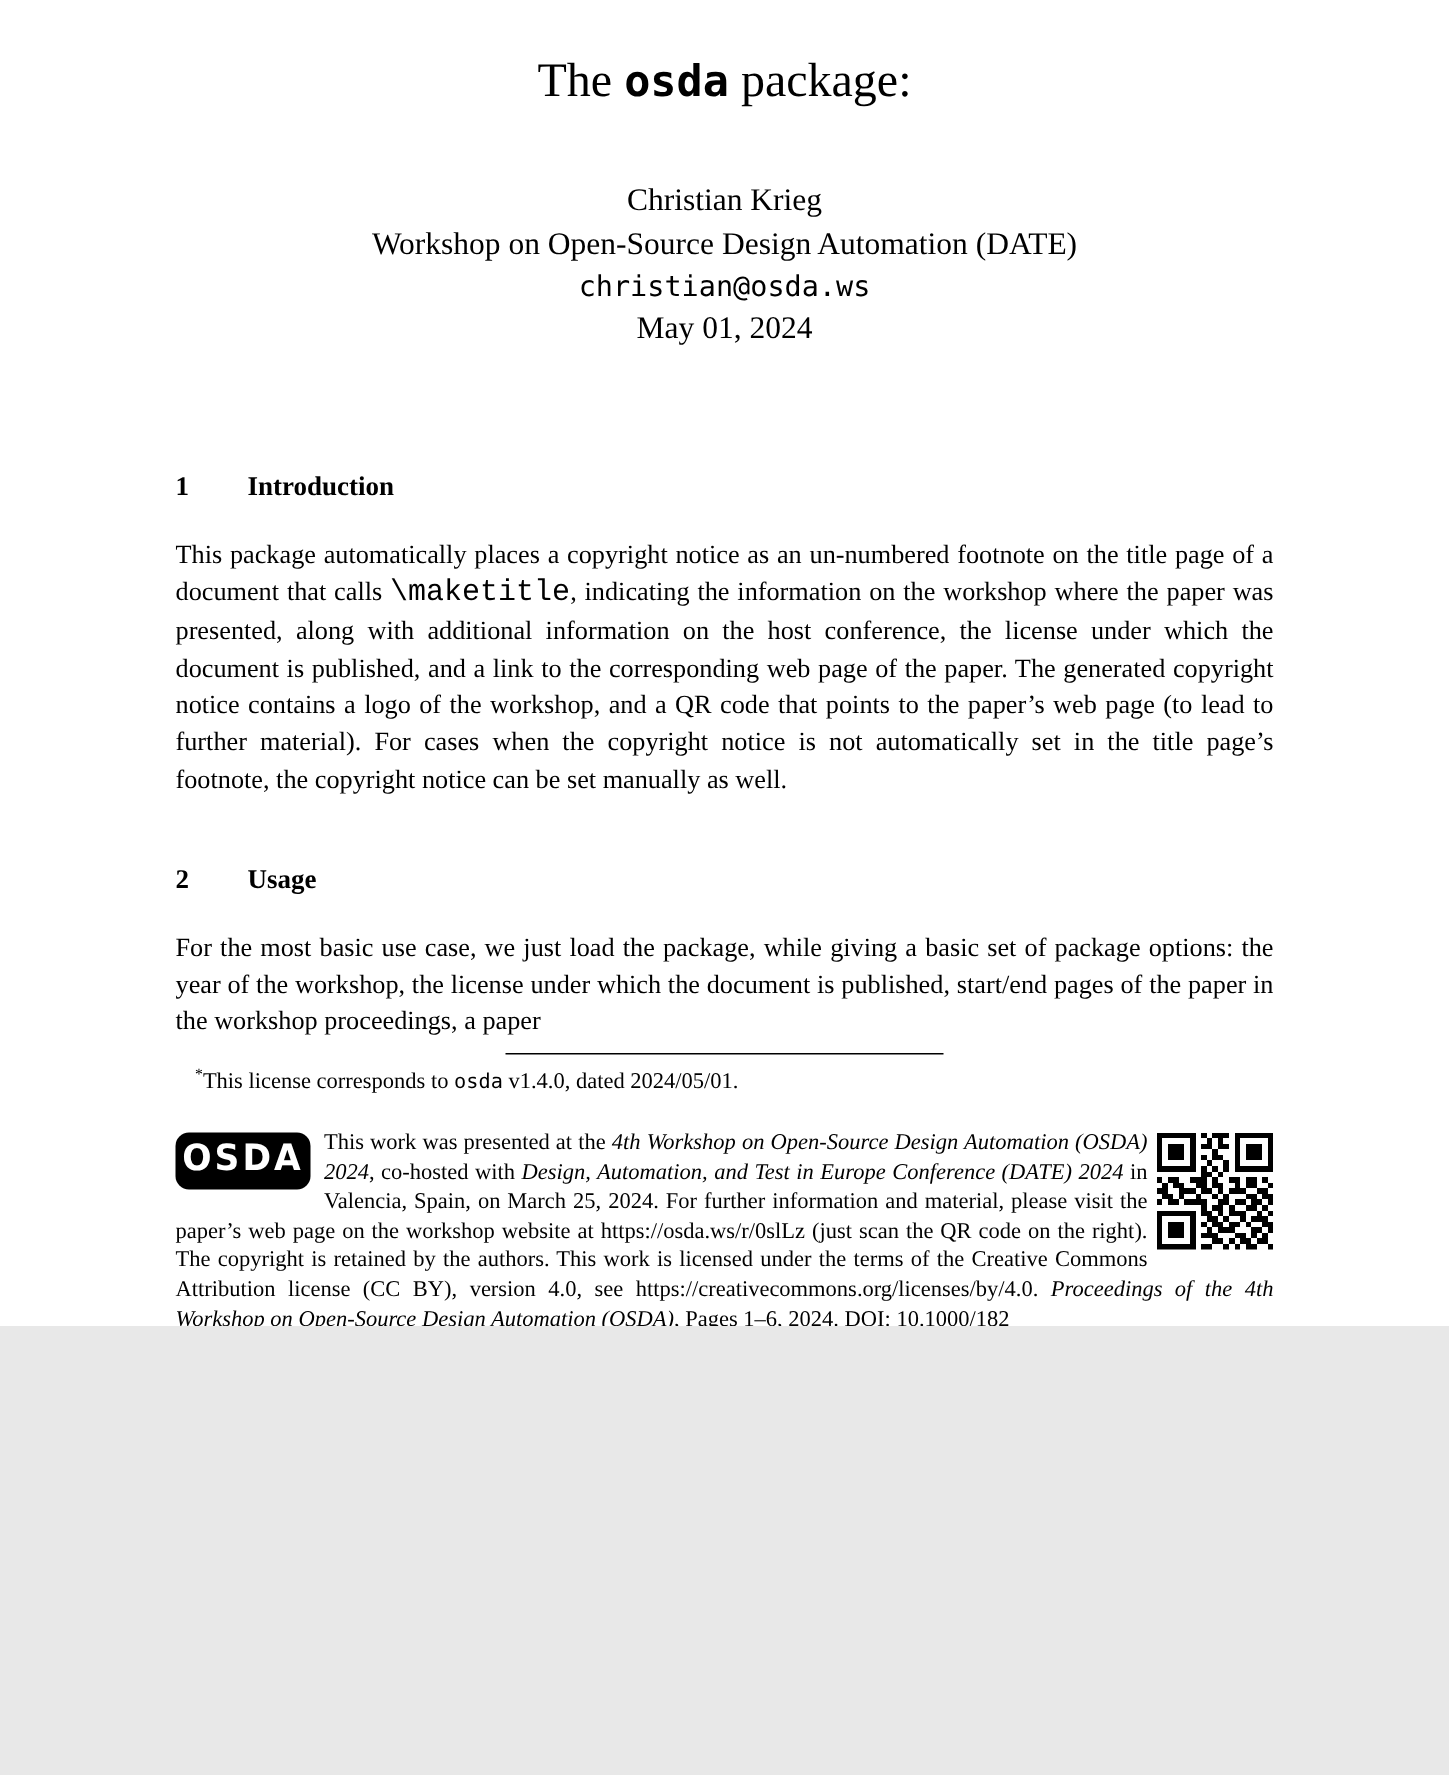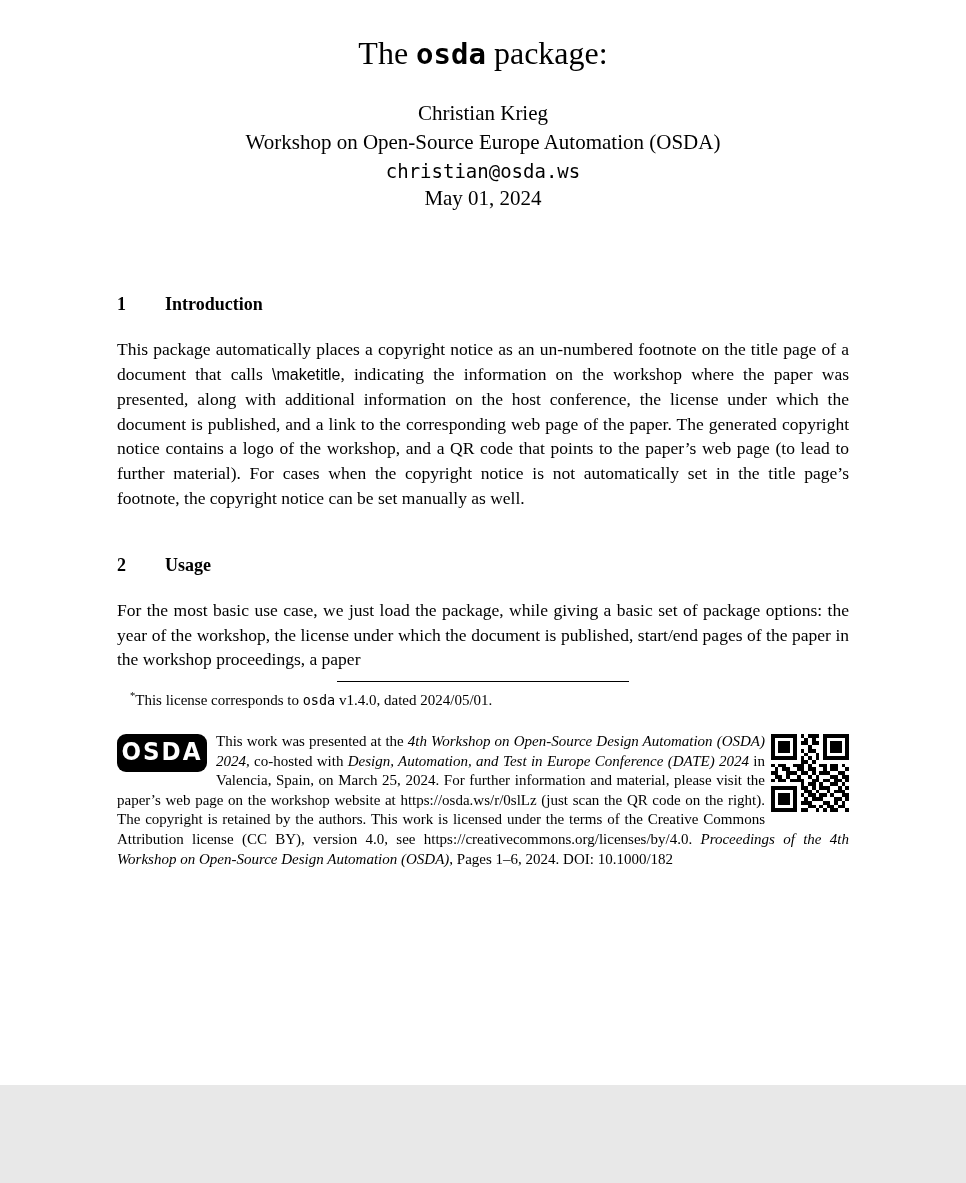--- a/index.html
+++ b/index.html
@@ -1,18 +1,18 @@
 <!DOCTYPE html>
 <html lang="en"><head>
 <meta charset="utf-8">
 <style>
   html,body{margin:0;padding:0;background:#e8e8e8;}
   .page{
     position:relative;
-    width:966px;height:1085px;
+    width:966px;height:884px;
     margin:0 auto;
     background:#ffffff;
     color:#000000;
     font-family:"Liberation Serif", serif;
     box-sizing:border-box;
     padding:30px 117px 0 117px;
     overflow:hidden;
   }
   
   .title{
@@ -23,21 +23,21 @@
     margin:0;
   }
   .title .pkg{
     font-family:"DejaVu Sans Mono", monospace;
     font-weight:bold;
     font-size:29px;
   }
   .title sup{font-size:20px;line-height:0;}
   .authorblock{
     text-align:center;
-    margin-top:22px;
+    margin-top:42px;
     font-size:21px;
     line-height:29px;
   }
   .mono{font-family:"DejaVu Sans Mono", monospace;text-align:center;}
   .authorblock .email{font-size:19px;}
   .dateline{
     text-align:center;
     font-size:21px;
   }
   
@@ -50,22 +50,22 @@
   .sec-heading .secnum{display:inline-block;min-width:48px;}
   #sec1-heading{margin-top:77px;}
   #sec2-heading{margin-top:39px;}
   .body-par{
     margin:17px 0 0 0;
     font-size:17.5px;
     line-height:24.6px;
     text-align:justify;
   }
   .body-par .code{
-    font-family:Liberation Sans, sans-serif;
-    font-size:16px;
+    font-family:Liberation Mono, monospace;
+    font-size:20px;
   }
   
   .footnote-rule{
     margin-top:9px;
     width:292px;
     border:0;
     border-top:1.4px solid #000;
     height:0;
   }
   .footnote{
@@ -120,21 +120,21 @@
 <body>
 
 <div class="page">
 
   <h1 class="title">
     <span><span>The </span><span class="pkg">osda</span><span> package:</span></span><br>
   </h1>
 
   <div class="authorblock">
     <div>Christian Krieg</div>
-    <div>Workshop on Open-Source Europe Automation (OSDA)</div>
+    <div>Workshop on Open-Source Design Automation (DATE)</div>
     <div class="mono email">christian@osda.ws</div>
   </div>
 
   <div class="dateline">May 01, 2024</div>
 
   <h2 class="sec-heading" id="sec1-heading">
     <span class="secnum">1</span><span>Introduction</span>
   </h2>
   <p class="body-par">
     <span>This package automatically places a copyright notice as an un-numbered footnote on the title page of a document that calls </span><span class="code">\maketitle</span><span>, indicating the information on the workshop where the paper was presented, along with additional information on the host conference, the license under which the document is published, and a link to the corresponding web page of the paper. The generated copyright notice contains a logo of the workshop, and a QR code that points to the paper’s web page (to lead to further material). For cases when the copyright notice is not automatically set in the title page’s footnote, the copyright notice can be set manually as well.</span>

